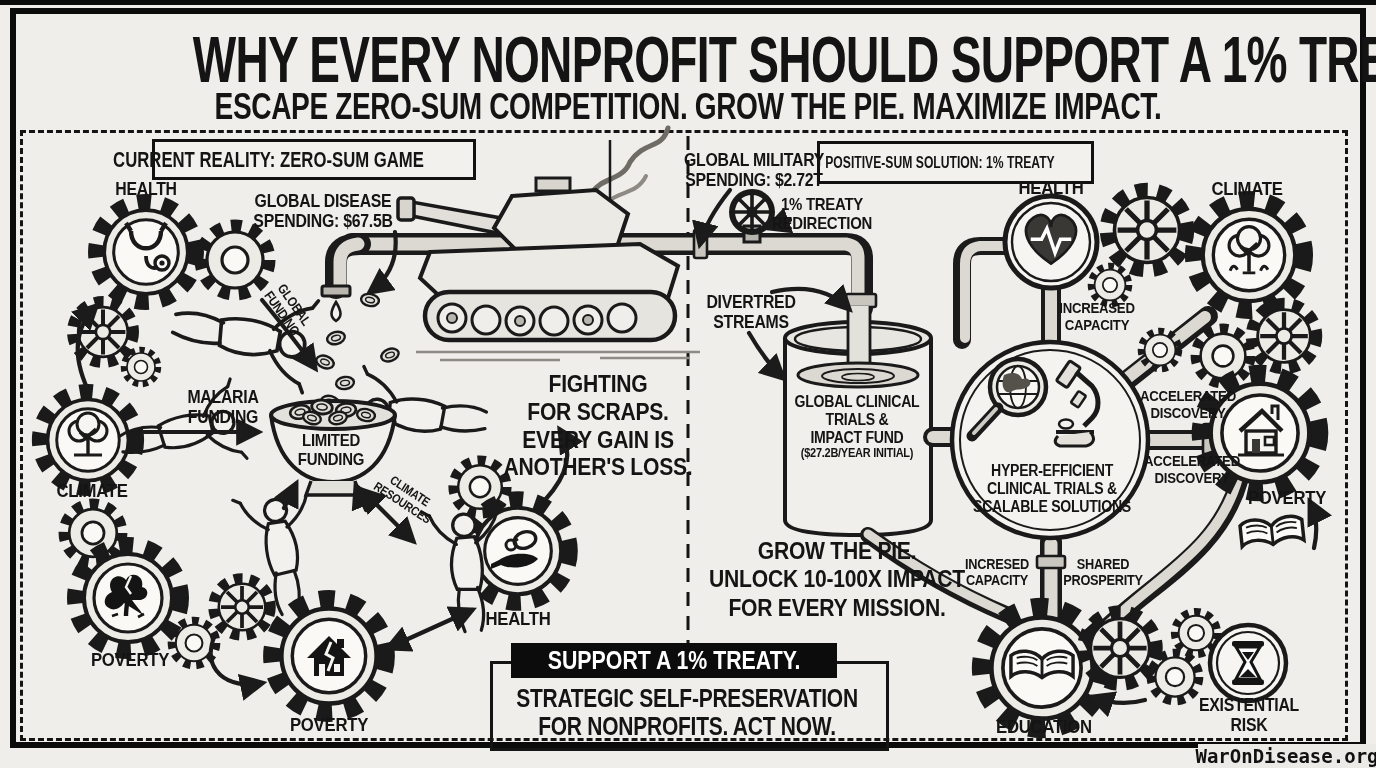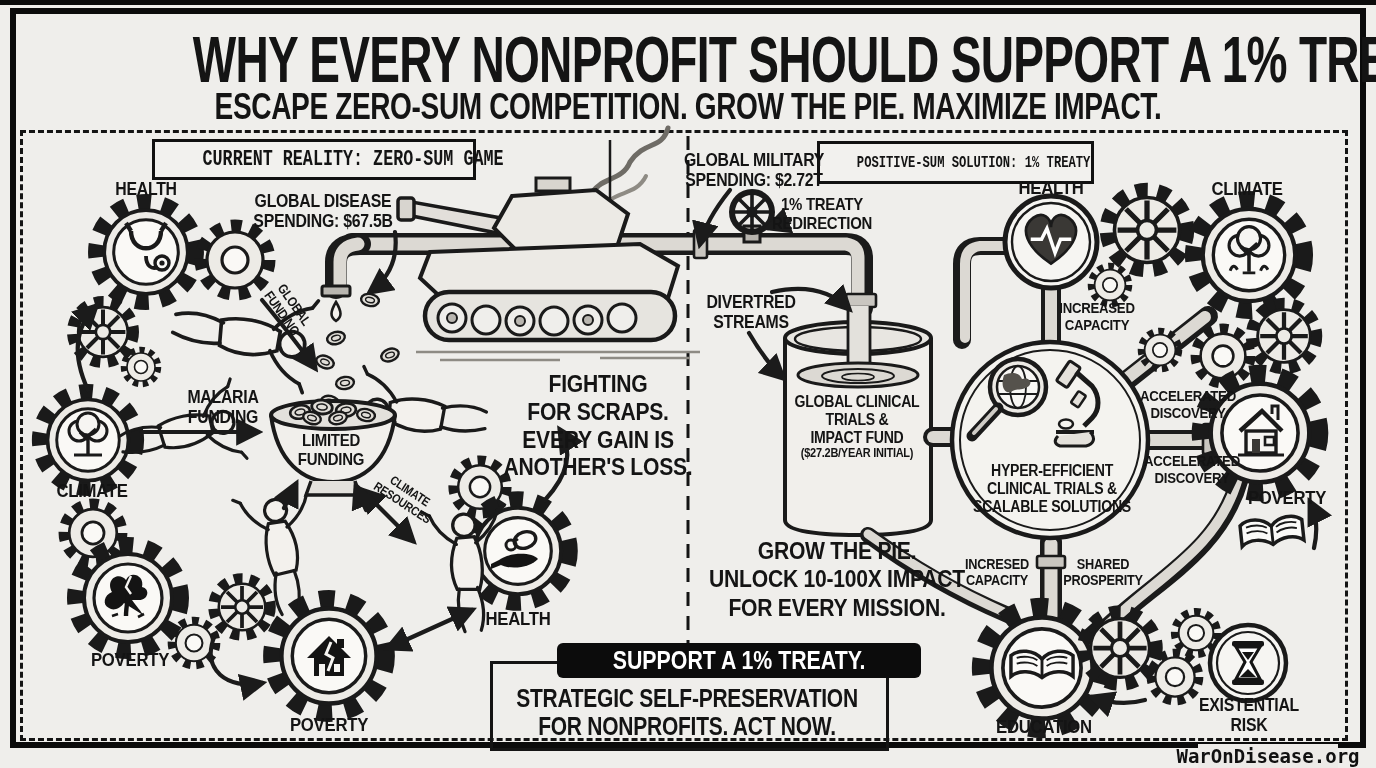--- a/index.html
+++ b/index.html
@@ -8,29 +8,29 @@
   .top-strip{position:absolute;left:0;top:0;width:1376px;height:5px;background:#0b0b0b;}
   .frame{position:absolute;left:10px;top:8px;width:1344px;height:728px;border:6px solid #0b0b0b;}
   .dash-border{position:absolute;left:20px;top:130px;width:1322px;height:605px;border:3px dashed #141414;}
   .title{position:absolute;left:688px;top:60px;width:1376px;text-align:center;font-weight:700;
          font-size:64px;letter-spacing:-1px;white-space:nowrap;
          transform:translate(-50%,-50%) scaleX(.72);}
   .subtitle{position:absolute;left:688px;top:107px;width:1376px;text-align:center;font-weight:700;
          font-size:36px;letter-spacing:-0.5px;white-space:nowrap;
          transform:translate(-50%,-50%) scaleX(.78);}
   .hdr{position:absolute;background:#f2f1ee;border:3.5px solid #111;display:flex;align-items:center;
-       justify-content:flex-start;white-space:nowrap;font-weight:700;font-family:Liberation Mono, monospace;}
+       justify-content:flex-end;white-space:nowrap;font-weight:700;}
   .hdr span{display:inline-block;transform:scaleX(.76);}
   .lbl{position:absolute;font-weight:700;text-align:center;white-space:pre-line;line-height:1.12;
        letter-spacing:-0.3px;transform:translate(-50%,-50%) scaleX(.88);}
   .cta-box{position:absolute;left:490px;top:661px;width:393px;height:84px;border:3px solid #141414;}
-  .cta-bar{position:absolute;left:557px;top:643px;width:364px;height:35px;background:#0c0c0c;color:#fff;
-       display:flex;align-items:center;justify-content:center;font-weight:700;font-size:26px;white-space:nowrap;border-radius:6px;}
+  .cta-bar{position:absolute;left:511px;top:643px;width:326px;height:35px;background:#0c0c0c;color:#fff;
+       display:flex;align-items:center;justify-content:center;font-weight:700;font-size:26px;white-space:nowrap;}
   .cta-bar span{display:inline-block;transform:scaleX(.82);}
-  .wm{position:absolute;left:1198px;top:744px;width:140px;height:24px;background:#eceae7;
+  .wm{position:absolute;left:1198px;top:744px;width:178px;height:24px;background:#eceae7;
       font-family:"DejaVu Sans Mono","Liberation Mono",monospace;font-weight:700;font-size:19px;
       display:flex;align-items:center;justify-content:center;color:#111;}
   svg.art{position:absolute;left:0;top:0;}
   .pb{fill:none;stroke:#1b1b1b;stroke-linecap:round;stroke-linejoin:round;}
   .pl{fill:none;stroke:#dcd9d3;stroke-linecap:round;stroke-linejoin:round;}
   .ar{fill:none;stroke:#1b1b1b;stroke-width:4.2;stroke-linecap:round;}
 </style>
 </head>
 <body>
 

